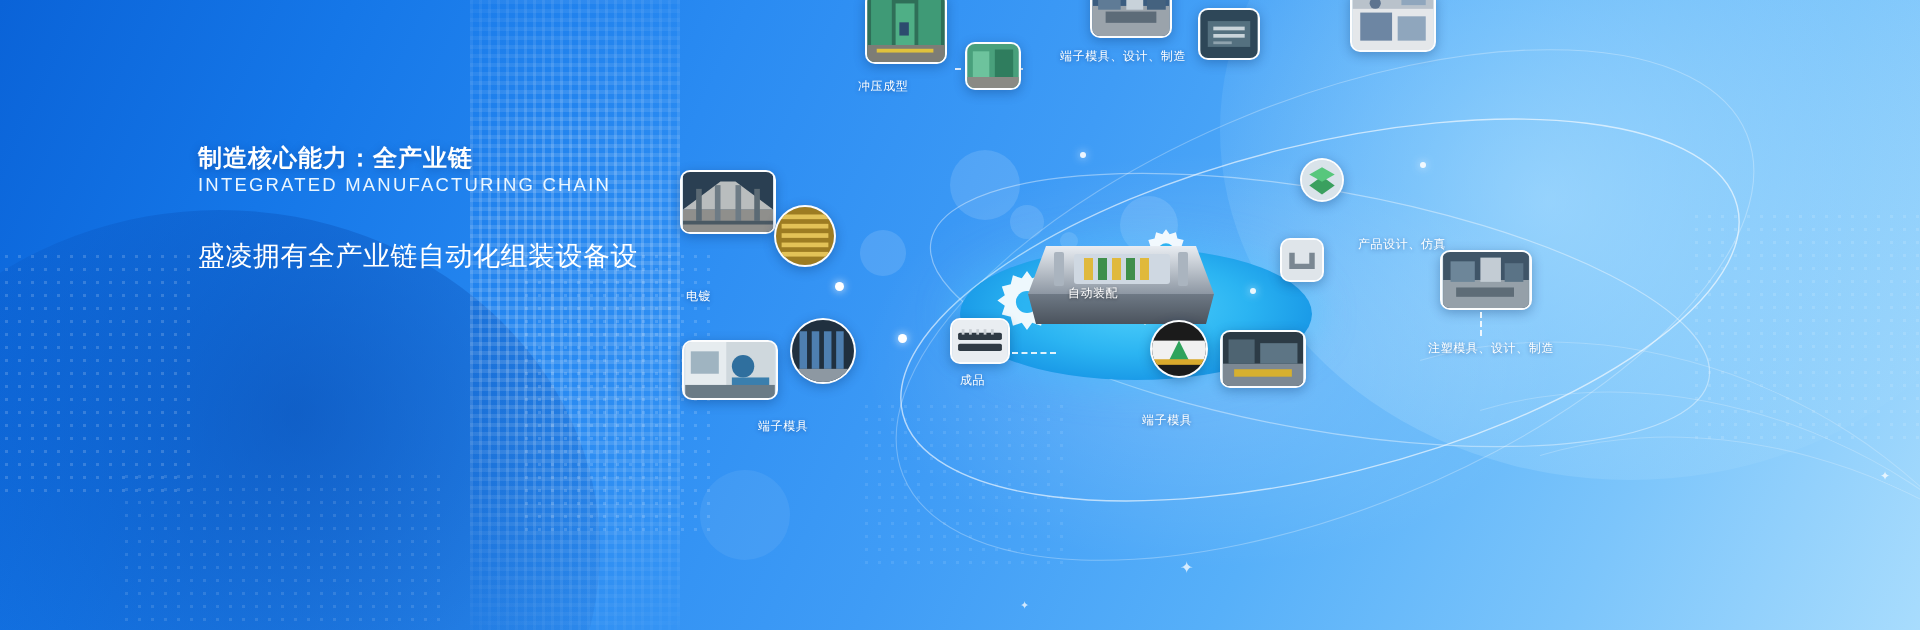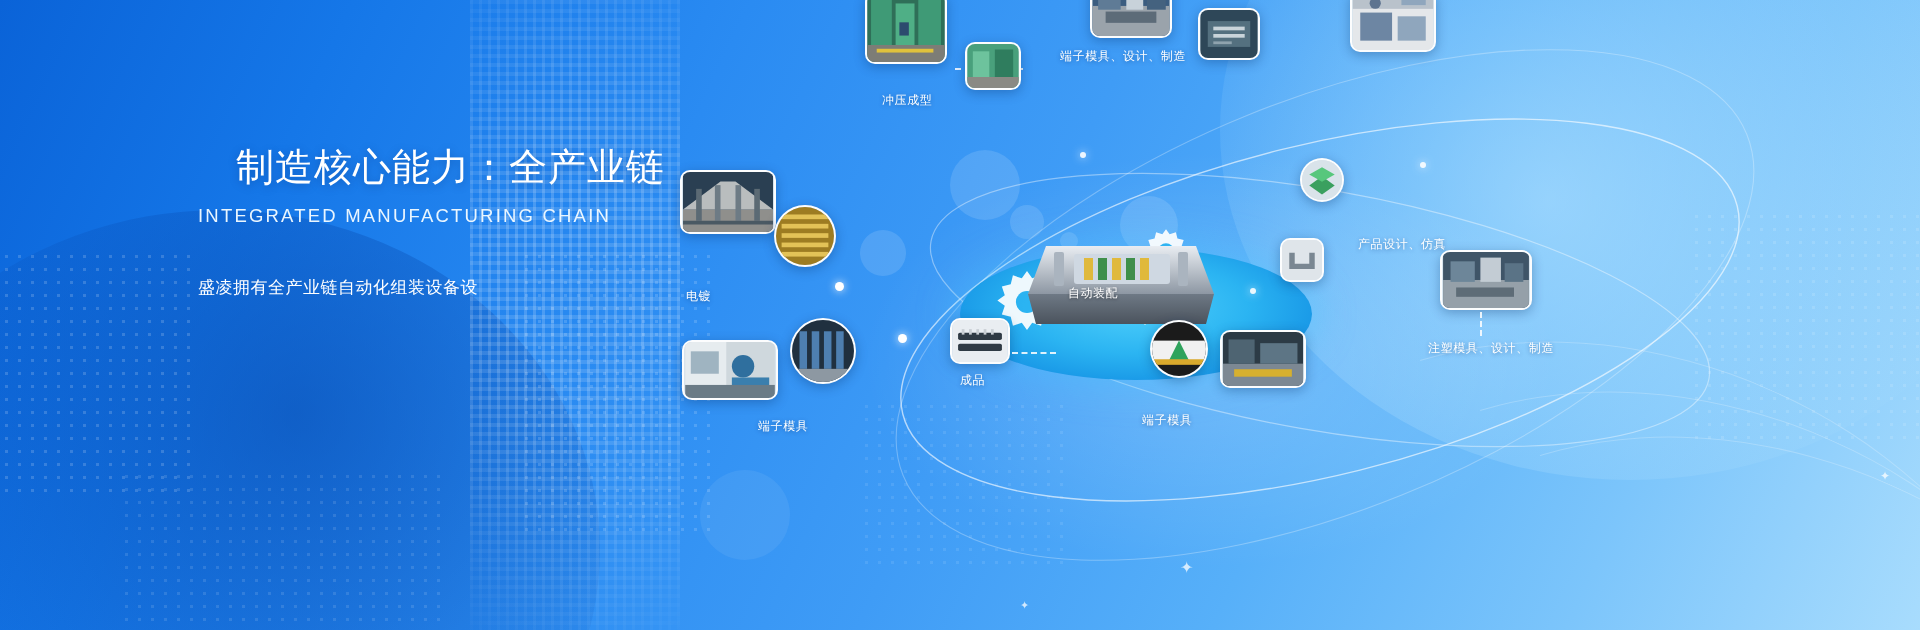--- a/index.html
+++ b/index.html
@@ -78,33 +78,31 @@
   .arc-3 { left: 1300px; top: 455px; width: 900px; height: 700px; transform: rotate(24deg); }
 
   .sparkle {
     position: absolute; color: rgba(255,255,255,.75);
     font-size: 16px; line-height: 1;
   }
 
   
   .copy { position: absolute; left: 198px; top: 142px; width: 420px; }
   .title {
-    font-size: 38px; font-weight: 400; color: #ffffff;
+    font-size: 24px; font-weight: 700; color: #ffffff;
     letter-spacing: 1px; white-space: nowrap;
     text-shadow: 0 2px 8px rgba(0,40,110,.35);
-    margin-left: 38px;
   }
   .subtitle {
-    margin-top: 12px;
     font-size: 18.5px; font-weight: 400; color: #eaf6ff;
     letter-spacing: 2.2px; white-space: nowrap;
   }
   .desc {
     margin-top: 40px;
-    font-size: 17px; line-height: 41px; color: #ffffff;
+    font-size: 27px; line-height: 41px; color: #ffffff;
     letter-spacing: .5px;
   }
   .desc p { white-space: nowrap; }
 
   
   .diagram { position: absolute; left: 780px; top: 0; width: 1140px; height: 630px; }
 
   .orbit-svg { position: absolute; left: 0; top: 0; width: 1140px; height: 630px; }
 
   
@@ -275,21 +273,21 @@
       <svg class="ph" viewBox="0 0 82 72">
         <rect width="82" height="72" fill="#2f6f58"></rect>
         <rect x="4" y="6" width="22" height="48" fill="#3f9a76"></rect>
         <rect x="30" y="10" width="20" height="44" fill="#4faf86"></rect>
         <rect x="54" y="6" width="24" height="48" fill="#3f9a76"></rect>
         <rect x="34" y="30" width="10" height="14" fill="#2c4b6e"></rect>
         <rect x="0" y="54" width="82" height="18" fill="#7d7d76"></rect>
         <rect x="10" y="58" width="60" height="4" fill="#e0c23c"></rect>
       </svg>
     </div>
-    <div class="nlabel" style="left:102px;top:78px;margin-top:14px;">冲压成型</div>
+    <div class="nlabel" style="left:78px;top:78px;">冲压成型</div>
     <div class="dashline" style="left:175px;top:68px;width:68px;"></div>
 
     <div class="node" style="left:185px;top:42px;width:56px;height:48px;">
       <svg class="ph" viewBox="0 0 56 48">
         <rect width="56" height="48" fill="#49a07c"></rect>
         <rect x="6" y="8" width="18" height="28" fill="#6dc39d"></rect>
         <rect x="30" y="6" width="20" height="30" fill="#2f7d5e"></rect>
         <rect x="0" y="36" width="56" height="12" fill="#8a8a84"></rect>
       </svg>
     </div>

